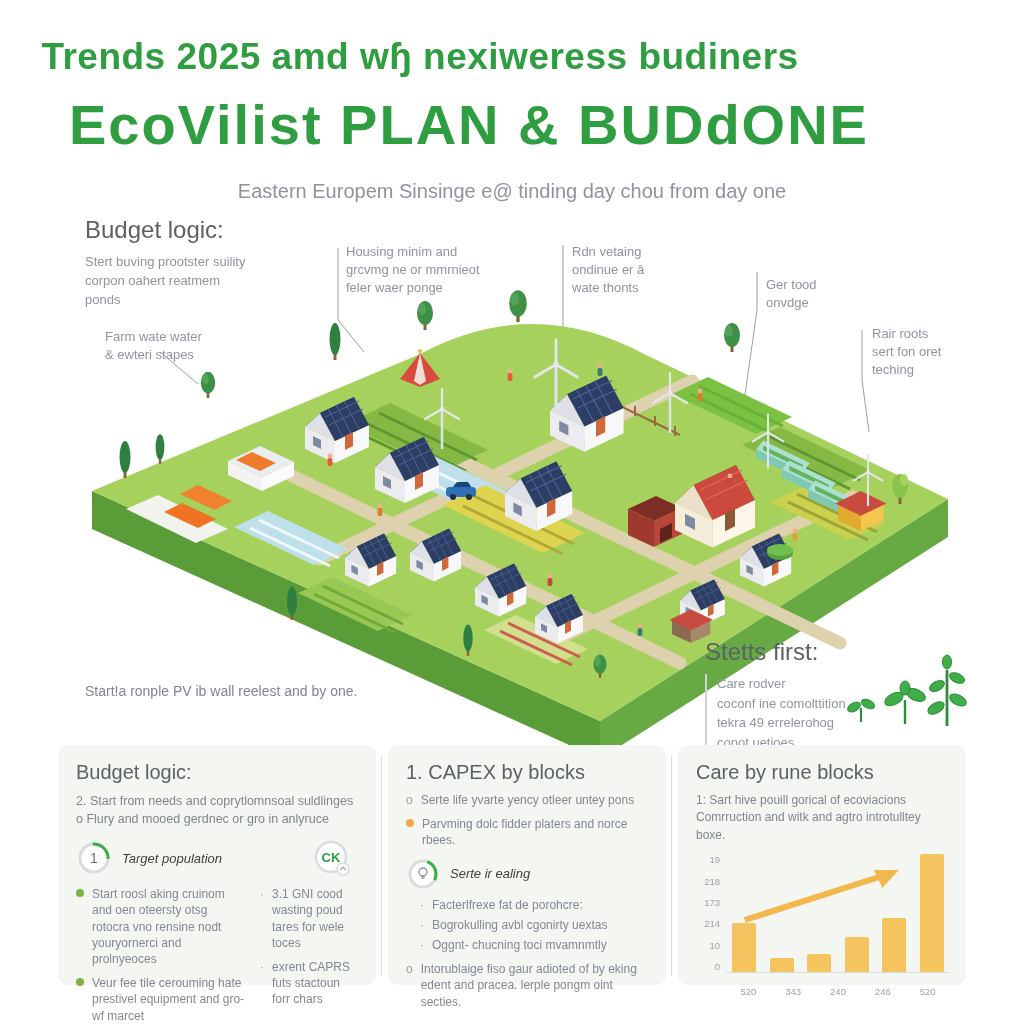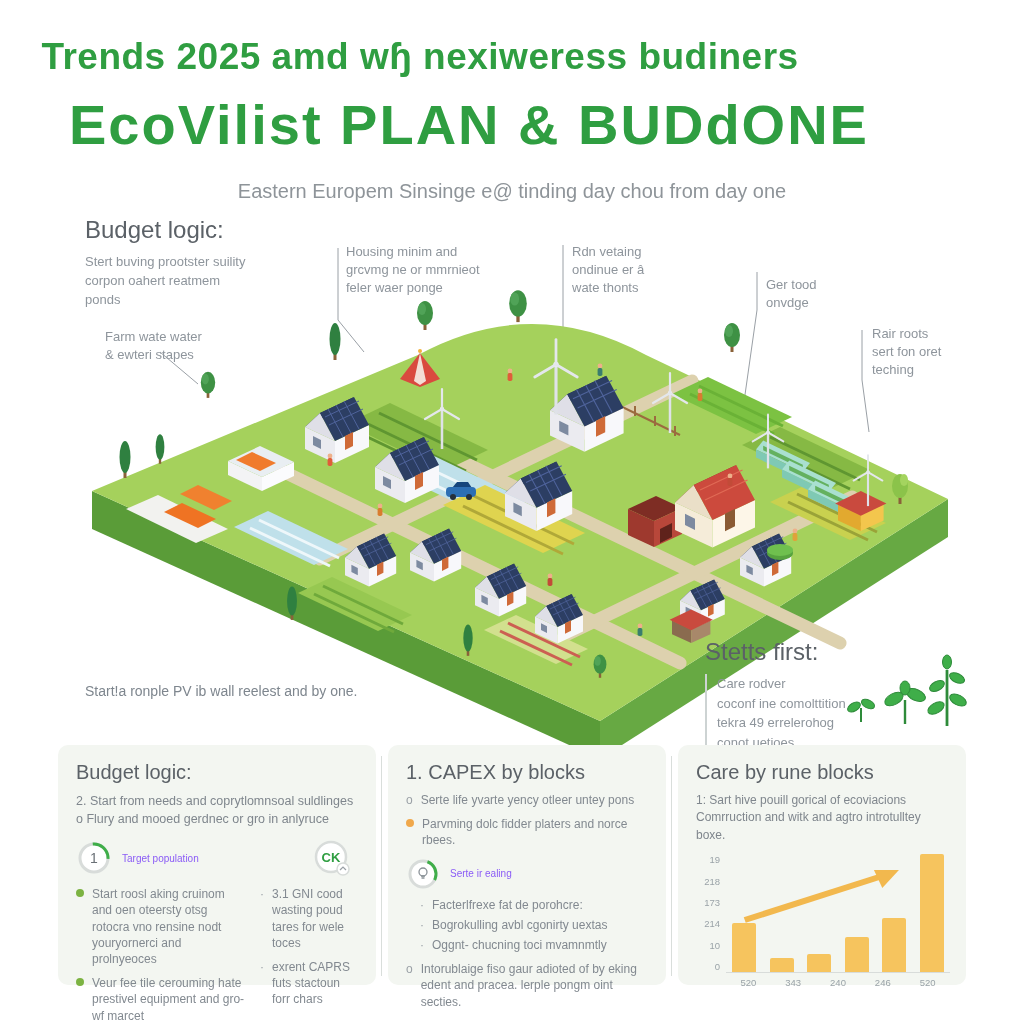--- a/index.html
+++ b/index.html
@@ -14,36 +14,36 @@
   .smalltext{font-size:13px;line-height:1.45;color:#8e959c;white-space:pre-line;}
   .callout{font-size:13px;line-height:1.4;color:#8e959c;white-space:pre-line;}
   .caption{font-size:14px;color:#7e868e;}
   .stetts-lines{border-left:2px solid #cdd3d3;padding-left:10px;margin-top:8px;
     font-size:13px;line-height:1.5;color:#8e959c;}
   .card{position:absolute;top:745px;height:240px;background:#f3f6f1;border-radius:10px;
     padding:16px 16px 12px 18px;box-sizing:border-box;}
   .card h3{margin:0 0 8px 0;font-size:20px;font-weight:400;color:#5b6167;}
   .introline{font-size:12.5px;color:#7f868d;line-height:1.45;}
   .steprow{display:flex;align-items:center;gap:10px;margin:10px 0 8px 0;}
-  .steplabel{font-size:10px;color:#8b5cf6;}
+  .steplabel{font-size:13px;color:#404040;font-style:italic;}
   .b-row{display:flex;gap:8px;margin-bottom:8px;font-size:12px;line-height:1.35;color:#828990;}
   .dot{width:8px;height:8px;border-radius:50%;flex:0 0 auto;margin-top:3px;}
   .dot-green{background:#7cb342;}
   .dot-orange{background:#f0a84b;}
   .marker{flex:0 0 auto;color:#9aa0a6;font-size:12px;}
   .cols{display:flex;gap:14px;}
   .divider{position:absolute;top:756px;height:220px;width:1px;background:#d9dedb;}
   
   .chart{display:flex;gap:6px;margin-top:10px;}
   .ylabels{display:flex;flex-direction:column;justify-content:space-between;align-items:flex-end;
     height:118px;font-size:9.5px;color:#9aa3a8;width:24px;flex:0 0 auto;}
   .plot{position:relative;flex:1;height:118px;border-bottom:1px solid #d8dcda;
     display:flex;align-items:flex-end;justify-content:space-between;padding:0 6px;}
   .bar{width:24px;border-radius:2px 2px 0 0;}
-  .xlabels{display:flex;justify-content:space-around;font-size:9.5px;color:#9aa3a8;margin-left:30px;margin-top:4px;}
+  .xlabels{display:flex;justify-content:space-around;font-size:9.5px;color:#9aa3a8;margin-left:30px;margin-top:13px;}
   .arrowsvg{position:absolute;left:0;top:0;width:100%;height:100%;pointer-events:none;}
 </style>
 </head>
 <body>
 
 <div class="canvas">
 
   <div class="abs title1 t-green">Trends 2025 amd wɧ nexiweress budiners</div>
   <div class="abs title2 t-green">EcoVilist PLAN &amp; BUDdONE</div>
   <div class="abs subtitle">Eastern Europem Sinsinge e@ tinding day chou from day one</div>

